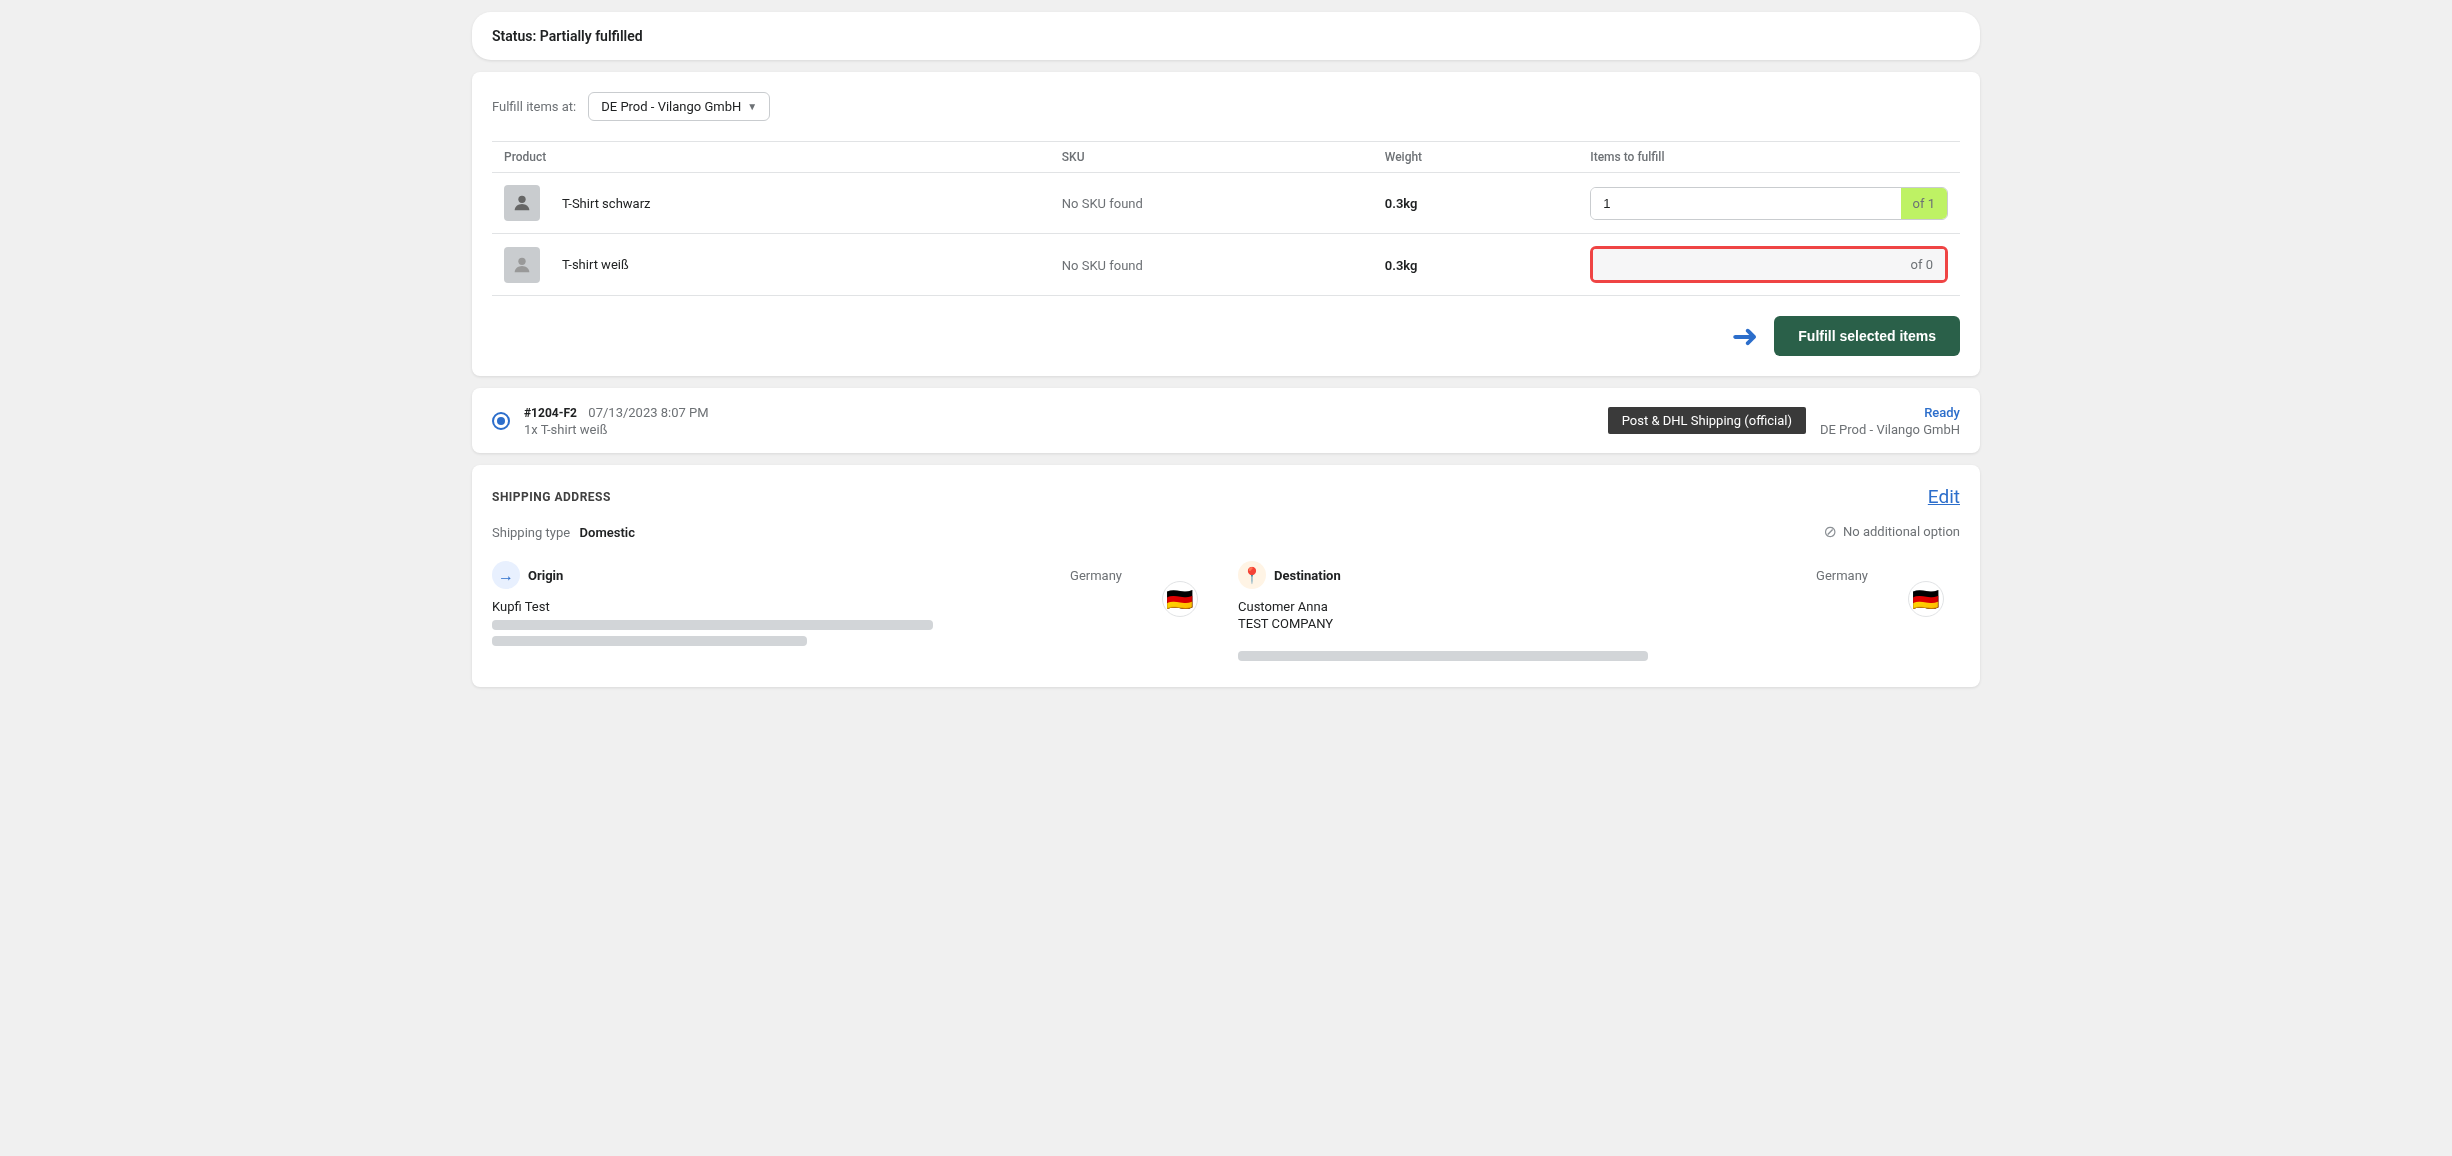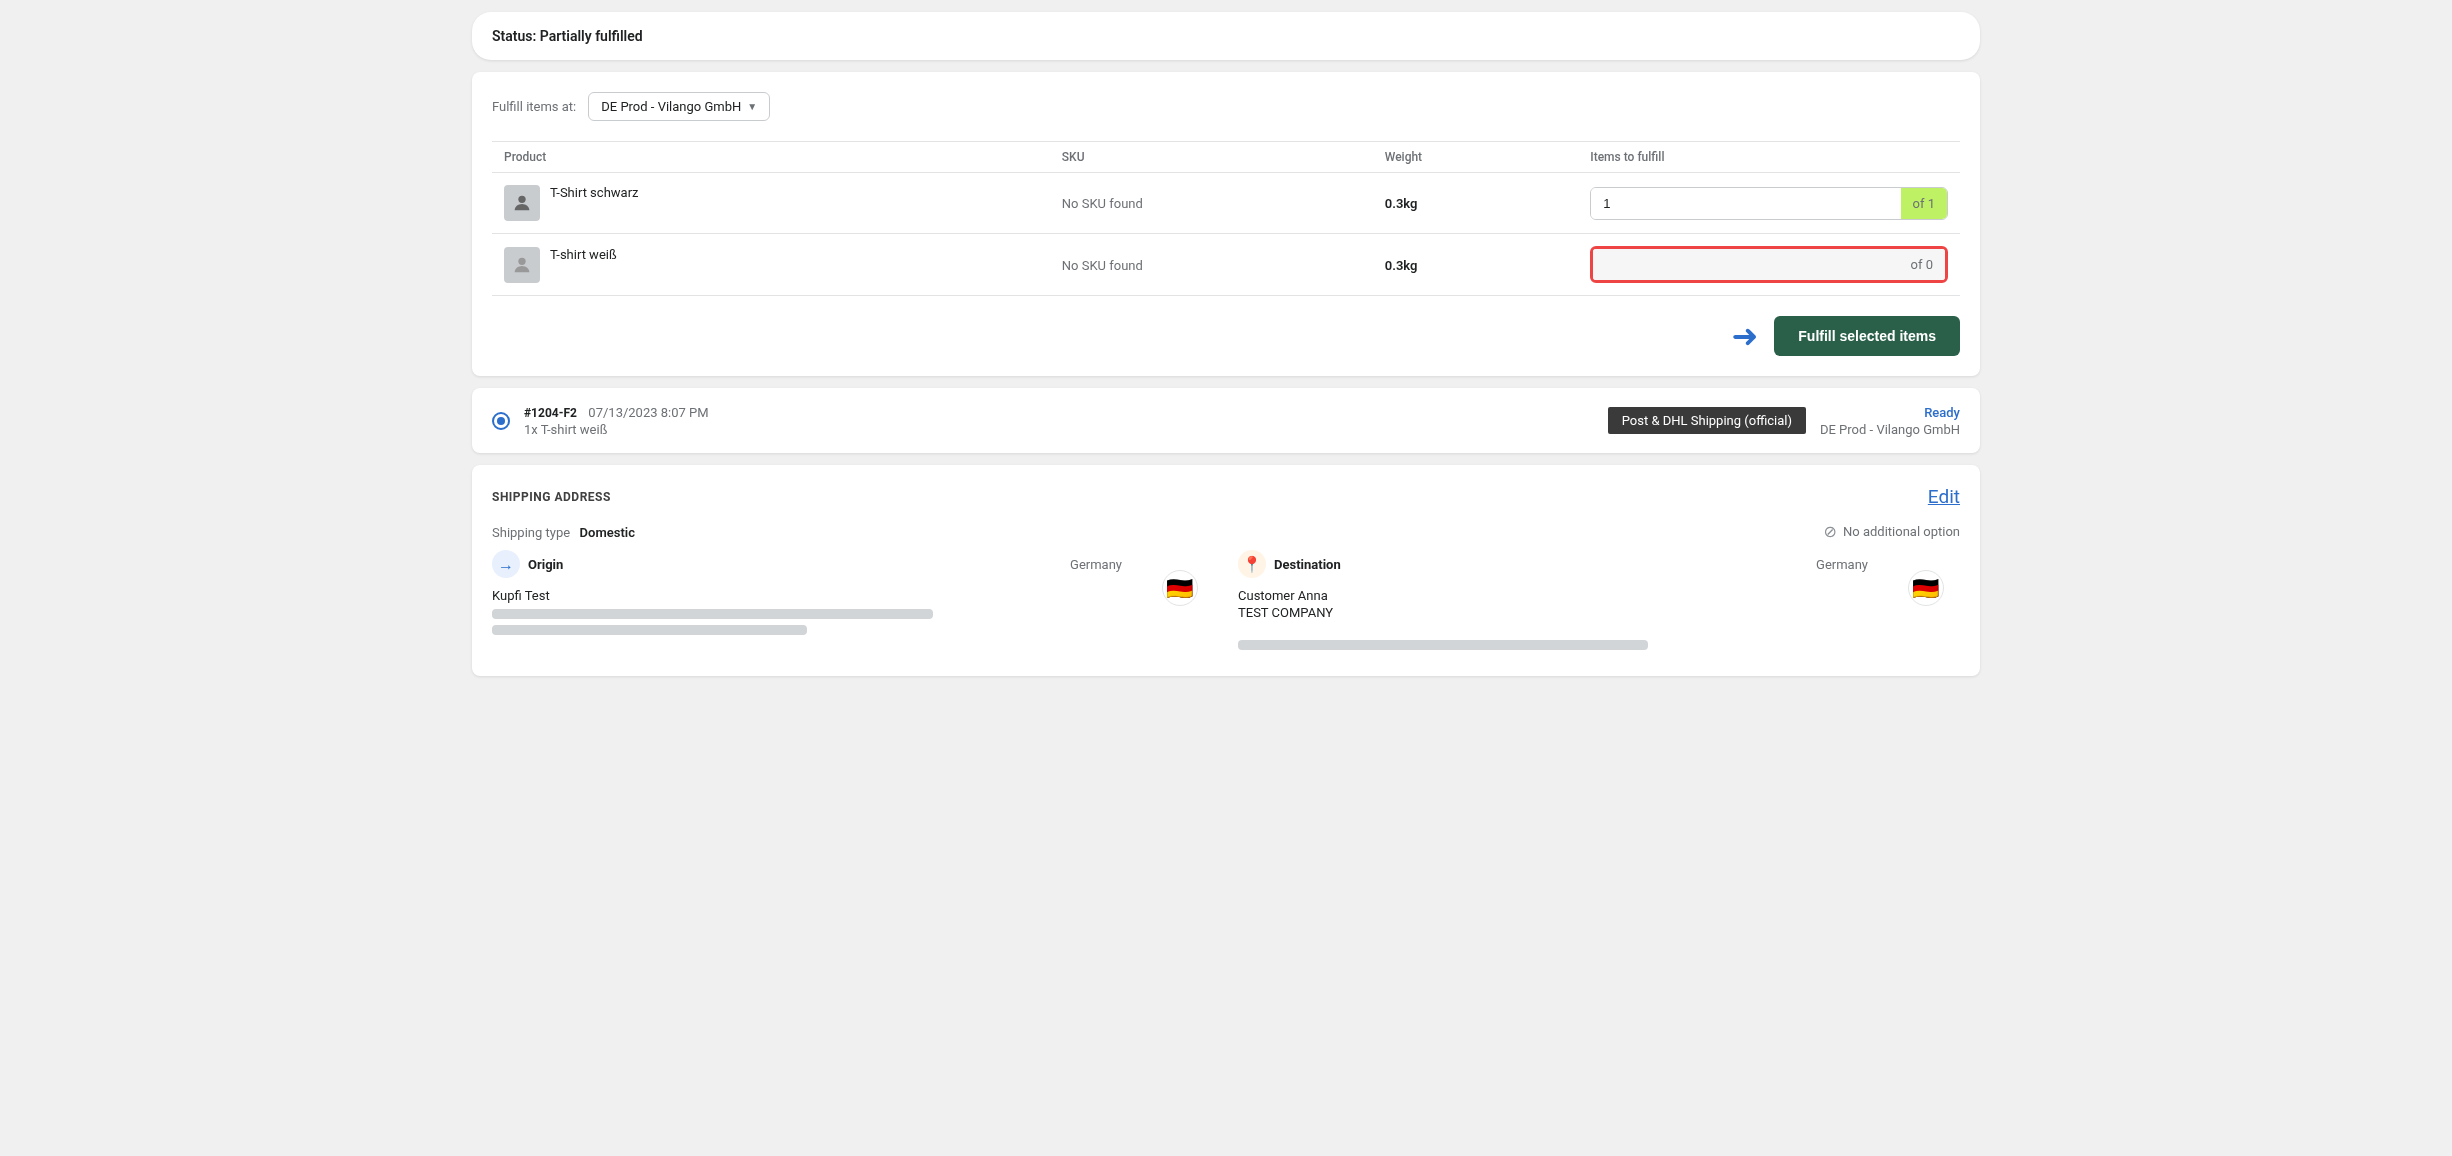--- a/index.html
+++ b/index.html
@@ -86,21 +86,22 @@
     .items-table th.col-weight { width: 14%; }
     .items-table th.col-fulfill { width: 26%; }
 
     .items-table td {
       padding: 12px;
       border-bottom: 1px solid #e1e3e5;
       vertical-align: middle;
     }
     .product-cell {
       display: flex;
-      gap: 10px;
+      align-items: center;
+      gap: 22px;
     }
     .product-thumb {
       width: 36px;
       height: 36px;
       border-radius: 4px;
       background: #c9cccf;
       overflow: hidden;
       flex-shrink: 0;
       display: flex;
       align-items: center;
@@ -282,21 +283,21 @@
       font-size: 19px;
       color: #2c6ecb;
       text-decoration: underline;
       cursor: pointer;
       margin-left: 44px;
     }
     .shipping-type-row {
       display: flex;
       align-items: center;
       justify-content: space-between;
-      margin-bottom: 9px;
+      margin-bottom: 20px;
     }
     .shipping-type-label {
       font-size: 13px;
       color: #6d7175;
     }
     .shipping-type-value {
       font-size: 13px;
       font-weight: 600;
       color: #202223;
       margin-left: 6px;

